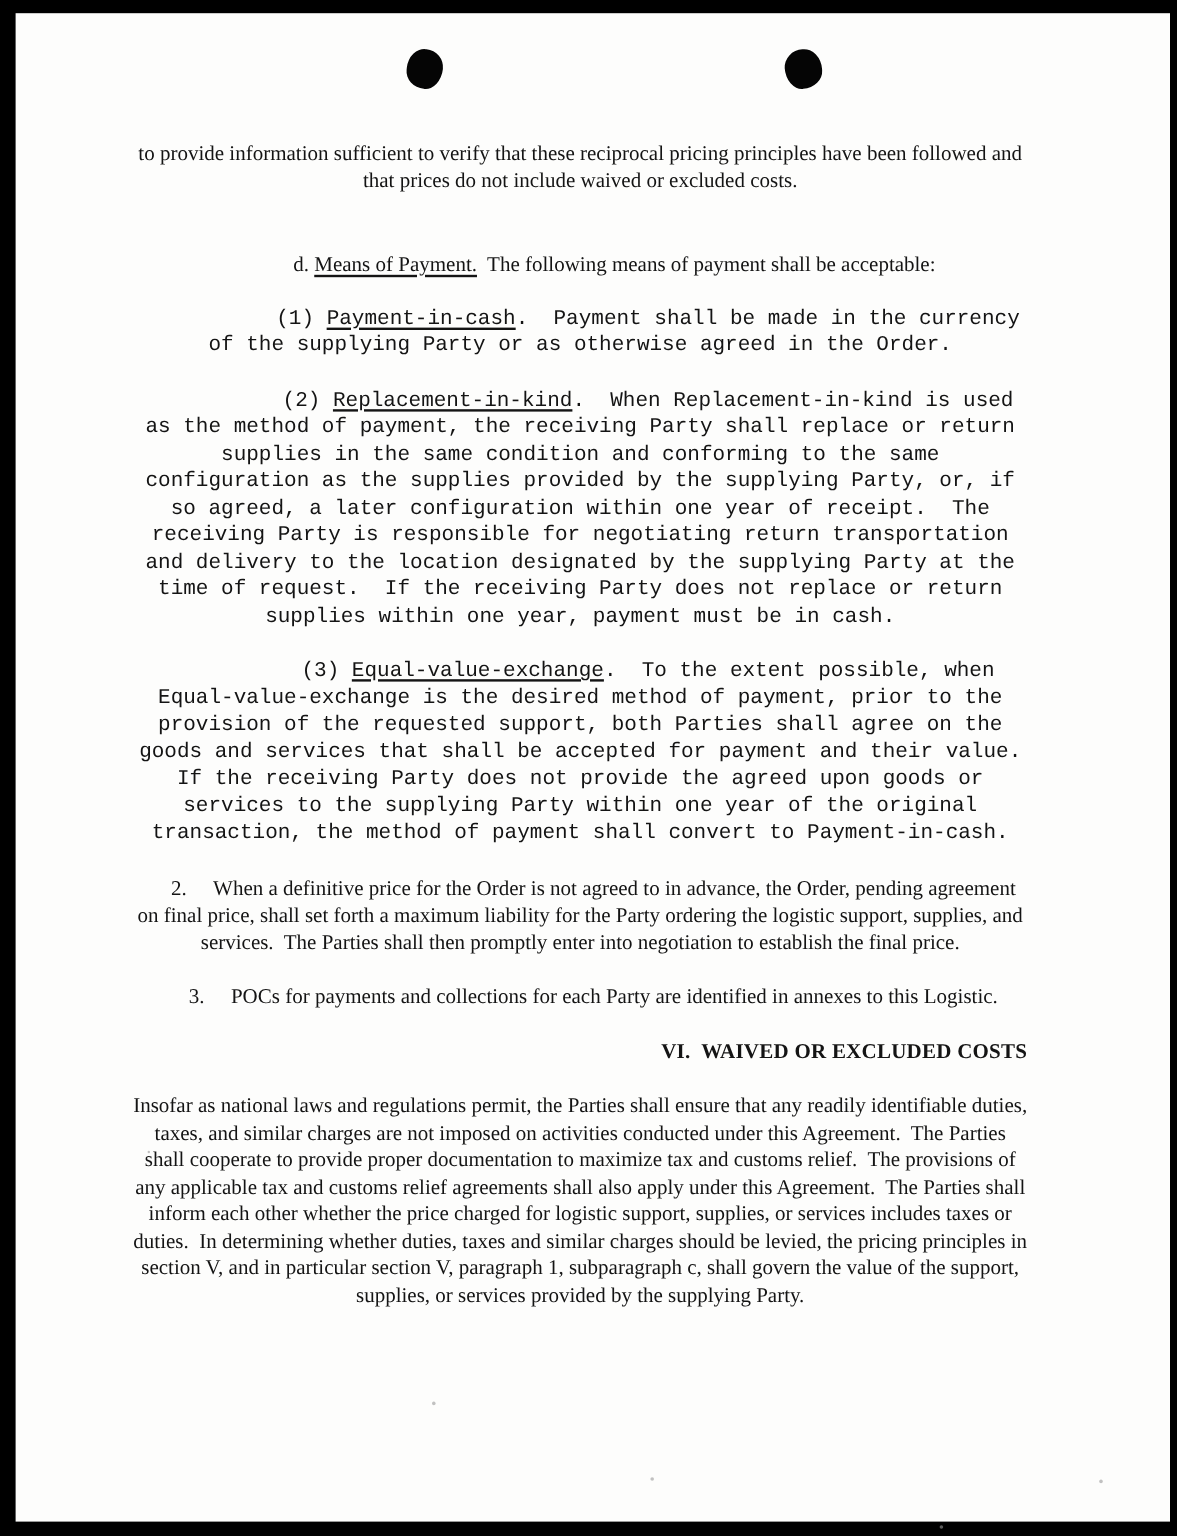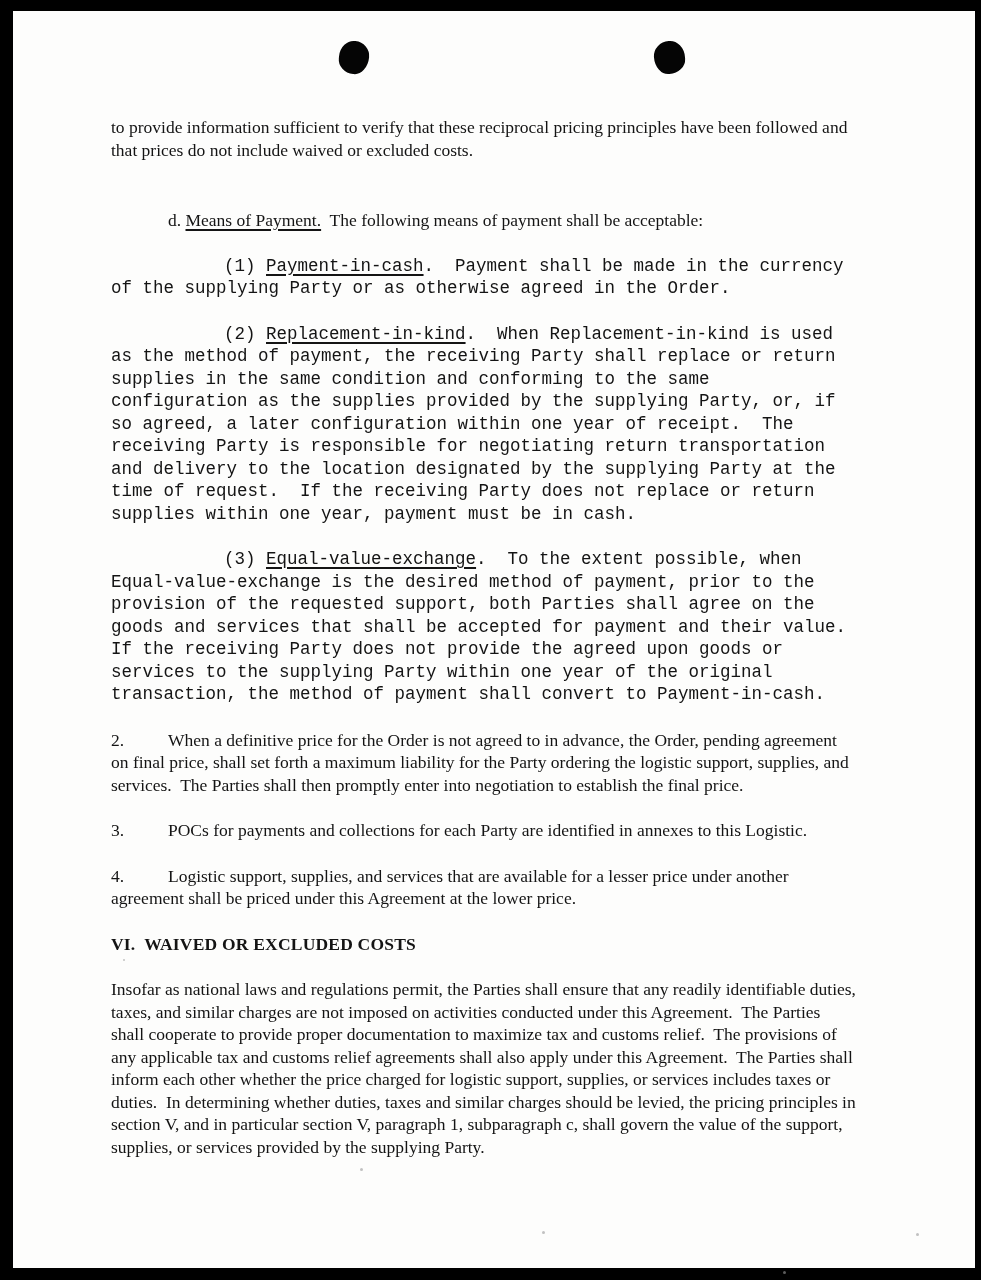--- a/index.html
+++ b/index.html
@@ -64,27 +64,28 @@
     left: 111px;
     top: 116px;
     width: 745px;
     color: #141414;
     font-size: 17.5px;
     line-height: 22.5px;
   }
   .doc-body p {
     margin: 0 0 23px 0;
     white-space: pre-wrap;
+    text-align: center;
   }
   p.plain   { text-indent: 0; }
   p.indent1 { text-indent: 57px; margin-top: 48px; }
   p.indent2 { text-indent: 113px; font-family: Liberation Mono, monospace; }
   p.heading {
     text-indent: 0;
-    text-align: left;
+    text-align: right;
     font-weight: 700;
     letter-spacing: .2px;
   }
   span.u {
     text-decoration: underline;
     text-decoration-thickness: 1.5px;
     text-underline-offset: 3px;
   }
   span.num {
     display: inline-block;
@@ -107,16 +108,15 @@
 <div class="punch punch-right"></div>
 
 <div class="doc-body">
     <p class="plain"><span>to provide information sufficient to verify that these reciprocal pricing principles have been followed and that prices do not include waived or excluded costs.</span></p>
     <p class="indent1"><span>d. </span><span class="u">Means of Payment.</span><span>  The following means of payment shall be acceptable:</span></p>
     <p class="indent2"><span>(1) </span><span class="u">Payment-in-cash</span><span>.  Payment shall be made in the currency of the supplying Party or as otherwise agreed in the Order.</span></p>
     <p class="indent2"><span>(2) </span><span class="u">Replacement-in-kind</span><span>.  When Replacement-in-kind is used as the method of payment, the receiving Party shall replace or return supplies in the same condition and conforming to the same configuration as the supplies provided by the supplying Party, or, if so agreed, a later configuration within one year of receipt.  The receiving Party is responsible for negotiating return transportation and delivery to the location designated by the supplying Party at the time of request.  If the receiving Party does not replace or return supplies within one year, payment must be in cash.</span></p>
     <p class="indent2"><span>(3) </span><span class="u">Equal-value-exchange</span><span>.  To the extent possible, when Equal-value-exchange is the desired method of payment, prior to the provision of the requested support, both Parties shall agree on the goods and services that shall be accepted for payment and their value.  If the receiving Party does not provide the agreed upon goods or services to the supplying Party within one year of the original transaction, the method of payment shall convert to Payment-in-cash.</span></p>
     <p class="plain"><span class="num">2.</span><span>When a definitive price for the Order is not agreed to in advance, the Order, pending agreement on final price, shall set forth a maximum liability for the Party ordering the logistic support, supplies, and services.  The Parties shall then promptly enter into negotiation to establish the final price.</span></p>
     <p class="plain"><span class="num">3.</span><span>POCs for payments and collections for each Party are identified in annexes to this Logistic.</span></p>
-    <p class="plain"><span class="num">4.</span><span>Logistic support, supplies, and services that are available for a lesser price under another agreement shall be priced under this Agreement at the lower price.</span></p>
     <p class="heading"><span>VI.  WAIVED OR EXCLUDED COSTS</span></p>
     <p class="plain"><span>Insofar as national laws and regulations permit, the Parties shall ensure that any readily identifiable duties, taxes, and similar charges are not imposed on activities conducted under this Agreement.  The Parties shall cooperate to provide proper documentation to maximize tax and customs relief.  The provisions of any applicable tax and customs relief agreements shall also apply under this Agreement.  The Parties shall inform each other whether the price charged for logistic support, supplies, or services includes taxes or duties.  In determining whether duties, taxes and similar charges should be levied, the pricing principles in section V, and in particular section V, paragraph 1, subparagraph c, shall govern the value of the support, supplies, or services provided by the supplying Party.</span></p>
   </div>
 
 </body></html>

